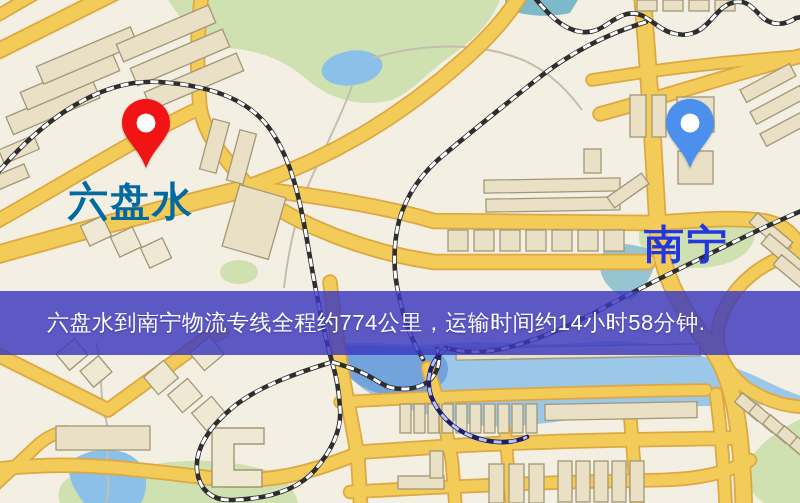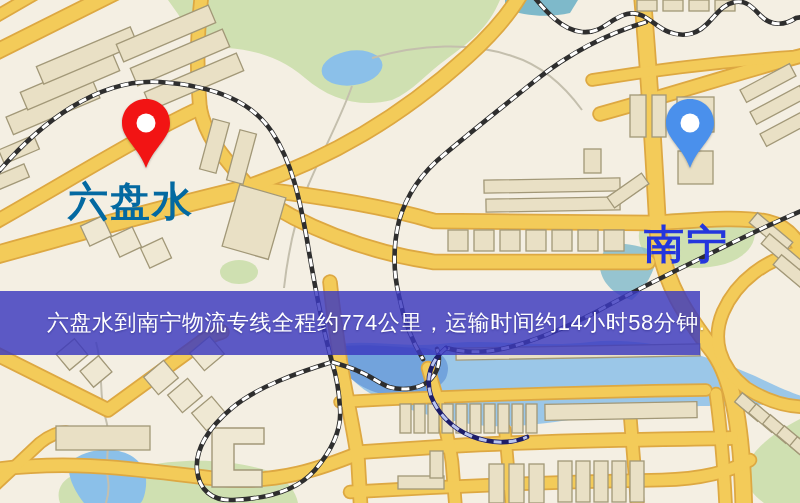--- a/index.html
+++ b/index.html
@@ -3,21 +3,21 @@
 <meta charset="utf-8">
 <style>
   html,body{margin:0;padding:0;background:#222;}
   .stage{position:relative;width:800px;height:503px;overflow:hidden;
          font-family:"Liberation Sans","DejaVu Sans",sans-serif;background:#f4efe3;}
   .map-svg{position:absolute;left:0;top:0;width:800px;height:503px;filter:blur(.4px) saturate(1.03);}
   .pin{position:absolute;filter:drop-shadow(0 1px 1px rgba(0,0,0,.25));}
   .label{position:absolute;font-weight:700;font-size:40px;line-height:1;white-space:nowrap;}
   .label.origin{left:68px;top:181px;letter-spacing:2px;}
   .label.dest{left:644px;top:180px;letter-spacing:3px;margin-top:44px;}
-  .banner{position:absolute;left:0;top:291px;width:700px;height:64px;
+  .banner{position:absolute;left:0;top:291px;width:800px;height:64px;
           display:flex;align-items:center;box-sizing:border-box;padding-left:47px;
           font-size:22px;letter-spacing:.5px;white-space:nowrap;
           text-shadow:0 1px 2px rgba(10,10,80,.35);}
 </style>
 </head>
 <body>
 
 <div class="stage">
   <svg class="map-svg" viewBox="0 0 800 503">
       <rect x="0" y="0" width="800" height="503" fill="#f4efe3"></rect>

